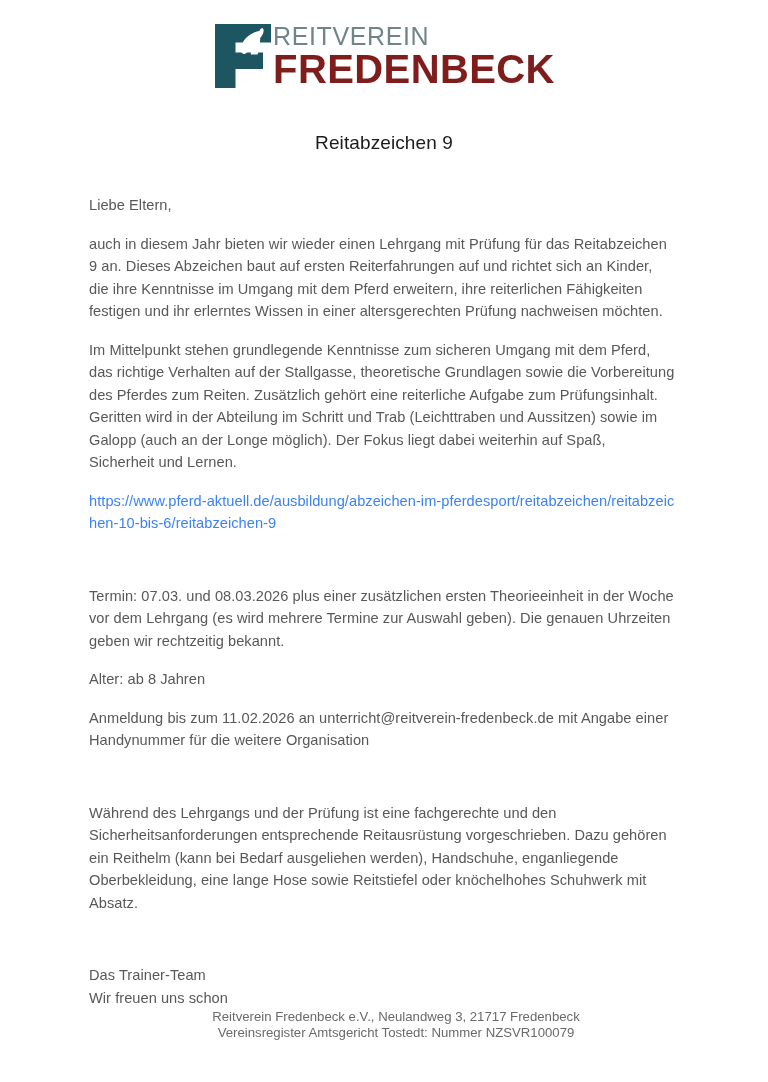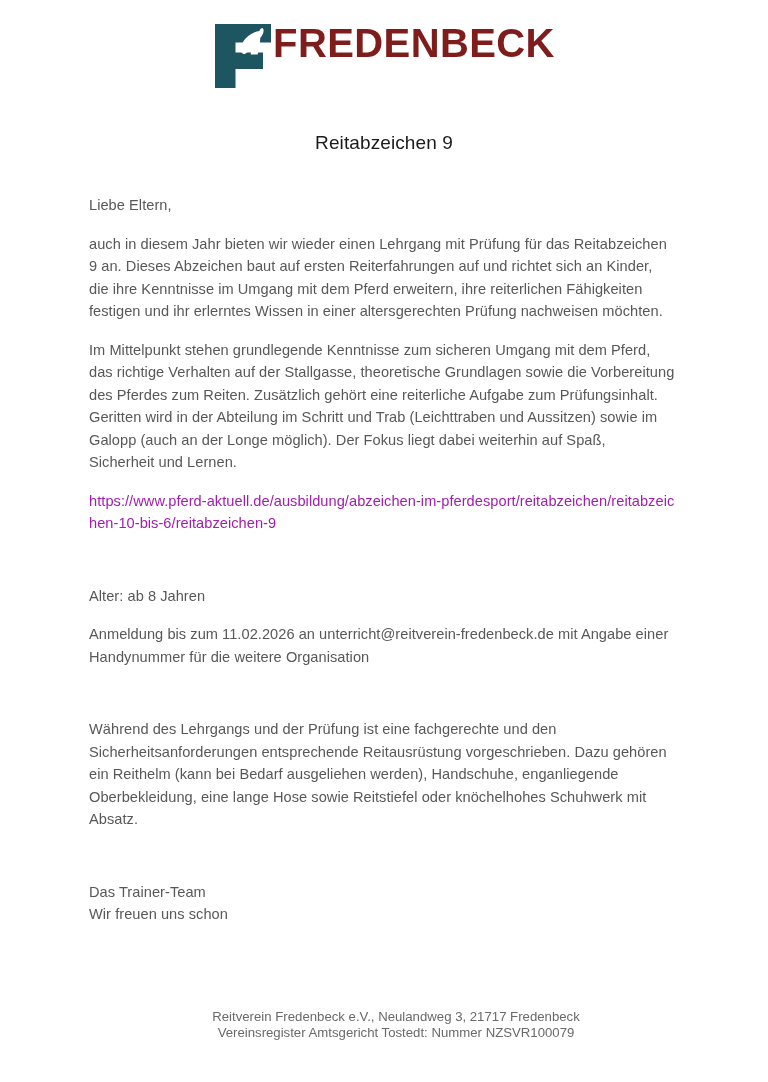--- a/index.html
+++ b/index.html
@@ -106,21 +106,21 @@
   .body-area p {
     margin: 16px 0 16px 0;
   }
   .body-area p.gap-big {
     margin-bottom: 50px;
   }
   .body-area p.nospace {
     margin-bottom: 0;
   }
   .link-text {
-    color: #a21caf;
+    color: #3b82f6;
     text-decoration: none;
     word-break: break-all;
   }
   .sign-off {
     margin: 0;
   }
   .sign-off .line {
     display: block;
   }
 
@@ -169,39 +169,41 @@
                    C48.4,14.6 49.3,13.2 49.9,11.7
                    C50.6,10.0 50.8,8.6 50.5,7.6
                    C50.2,6.6 49.4,6.2 48.4,6.5
                    C47.7,6.7 47.0,7.5 46.5,8.6
                    Z" fill="#ffffff"></path>
 
           <path d="M47.5,8.2 C48.0,7.0 48.7,6.3 49.3,6.3 C49.9,6.3 50.2,6.9 50.1,8.0 C50.0,9.3 49.4,10.8 48.5,12.1 Z" fill="#ffffff"></path>
         </svg>
       </div>
       <div class="logo-words">
+        <span class="logo-top">REITVEREIN</span>
         <span class="logo-bottom">FREDENBECK</span>
       </div>
     </div>
   </div>
 
   <div class="doc-title">Reitabzeichen 9</div>
 
   <div class="body-area">
 
     <p>Liebe Eltern,</p>
 
     <p>auch in diesem Jahr bieten wir wieder einen Lehrgang mit Prüfung für das Reitabzeichen 9 an. Dieses Abzeichen baut auf ersten Reiterfahrungen auf und richtet sich an Kinder, die ihre Kenntnisse im Umgang mit dem Pferd erweitern, ihre reiterlichen Fähigkeiten festigen und ihr erlerntes Wissen in einer altersgerechten Prüfung nachweisen möchten.</p>
 
     <p>Im Mittelpunkt stehen grundlegende Kenntnisse zum sicheren Umgang mit dem Pferd, das richtige Verhalten auf der Stallgasse, theoretische Grundlagen sowie die Vorbereitung des Pferdes zum Reiten. Zusätzlich gehört eine reiterliche Aufgabe zum Prüfungsinhalt. Geritten wird in der Abteilung im Schritt und Trab (Leichttraben und Aussitzen) sowie im Galopp (auch an der Longe möglich). Der Fokus liegt dabei weiterhin auf Spaß, Sicherheit und Lernen.</p>
 
     <p class="gap-big">
       <span class="link-text">https://www.pferd-aktuell.de/ausbildung/abzeichen-im-pferdesport/reitabzeichen/reitabzeichen-10-bis-6/reitabzeichen-9</span>
     </p>
 
+    <p>Termin: 07.03. und 08.03.2026 plus einer zusätzlichen ersten Theorieeinheit in der Woche vor dem Lehrgang (es wird mehrere Termine zur Auswahl geben). Die genauen Uhrzeiten geben wir rechtzeitig bekannt.</p>
 
     <p>Alter: ab 8 Jahren</p>
 
 
     <p class="gap-big">Anmeldung bis zum 11.02.2026 an unterricht@reitverein-fredenbeck.de mit Angabe einer Handynummer für die weitere Organisation</p>
 
     <p class="gap-big">Während des Lehrgangs und der Prüfung ist eine fachgerechte und den Sicherheitsanforderungen entsprechende Reitausrüstung vorgeschrieben. Dazu gehören ein Reithelm (kann bei Bedarf ausgeliehen werden), Handschuhe, enganliegende Oberbekleidung, eine lange Hose sowie Reitstiefel oder knöchelhohes Schuhwerk mit Absatz.</p>
 
     <p class="sign-off">
       <span class="line">Das Trainer-Team</span>

